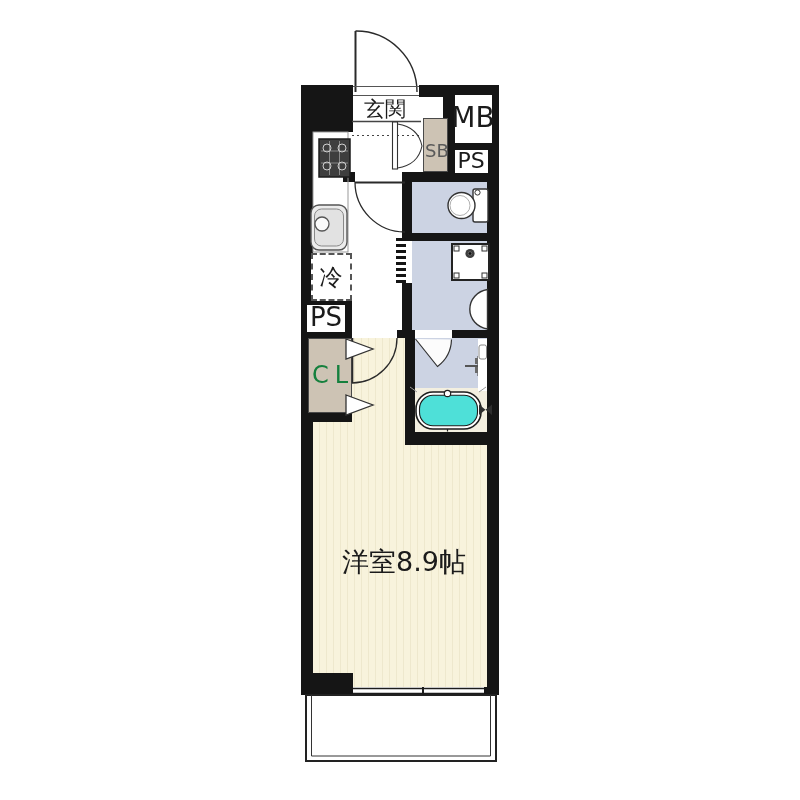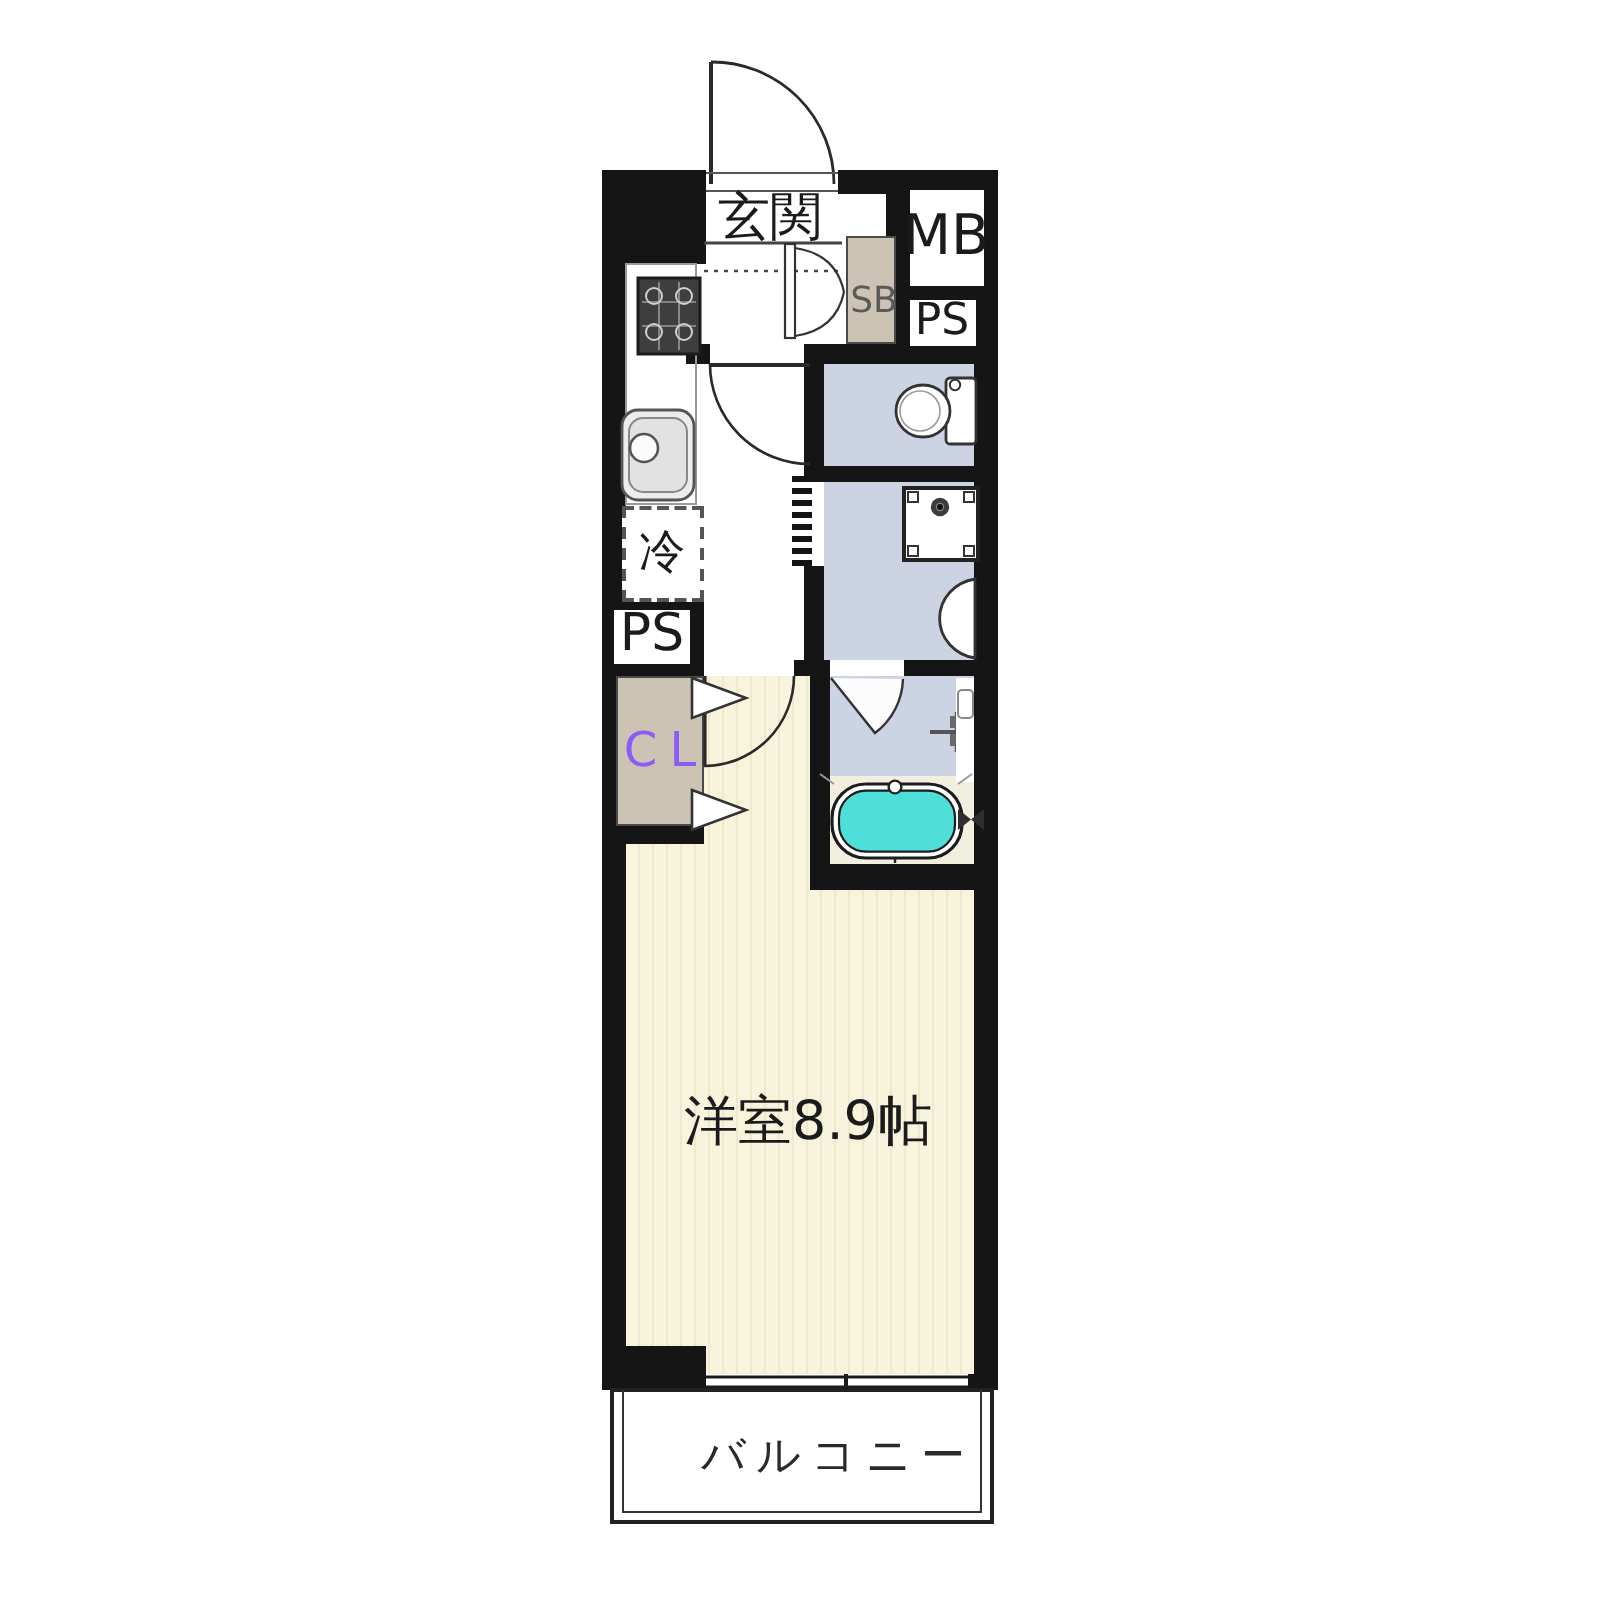--- a/index.html
+++ b/index.html
@@ -9,27 +9,27 @@
   .room-main{position:absolute;background:repeating-linear-gradient(90deg,var(--room) 0 6px,var(--room-stripe) 6px 7px);}
   .wet{position:absolute;background:var(--wet-area);}
   .bathfloor{position:absolute;background:var(--bath-floor);}
   .storage{position:absolute;background:var(--storage);border:1px solid #4a4a4a;box-sizing:border-box;}
   .wbox{position:absolute;background:#fff;}
   .dashedbox{position:absolute;background:#fff;border:2px dashed #555;box-sizing:border-box;}
   .slide{position:absolute;background:repeating-linear-gradient(180deg,#141414 0 3px,#ffffff 3px 6px);}
   .balcony{position:absolute;background:#fff;border:2px solid #222;box-sizing:border-box;}
   .overlay{position:absolute;left:0;top:0;pointer-events:none;}
   .lbl{position:absolute;transform:translate(-50%,-50%);white-space:nowrap;color:#1b1b1b;line-height:1;}
-  .lbl-genkan{font-size:26px;}
+  .lbl-genkan{font-size:21px;}
   .lbl-mb{font-size:28px;text-align:center;}
   .lbl-sb{font-size:18px;color:#5a5a5a;text-align:center;}
   .lbl-ps-upper{font-size:22px;}
   .lbl-rei{font-size:23px;}
   .lbl-ps-lower{font-size:26px;}
-  .lbl-cl{font-size:24px;letter-spacing:6px;color:#8b5cf6;margin-left:3px;}
+  .lbl-cl{font-size:24px;letter-spacing:6px;color:#15803d;margin-left:3px;}
   .lbl-main{font-size:27px;}
   .lbl-balcony{font-size:22px;letter-spacing:5px;color:#2a2a2a;}
 </style>
 </head>
 <body>
 
 <div class="stage">
 
   <div class="room-main" style="left:313px;top:338px;width:174px;height:349px;"></div>
   <div class="wet" style="left:412px;top:182px;width:75px;height:51px;"></div>
@@ -174,15 +174,14 @@
   </svg>
 
   <div class="lbl lbl-genkan" style="left:385px;top:109px;">玄関</div>
   <div class="lbl lbl-mb" style="left:473px;top:118px;">MB</div>
   <div class="lbl lbl-sb" style="left:437px;top:151px;">SB</div>
   <div class="lbl lbl-ps-upper" style="left:471px;top:161px;">PS</div>
   <div class="lbl lbl-rei" style="left:331px;top:277px;">冷</div>
   <div class="lbl lbl-ps-lower" style="left:326px;top:317px;">PS</div>
   <div class="lbl lbl-cl" style="left:330px;top:375px;">CL</div>
   <div class="lbl lbl-main" style="left:404px;top:561px;">洋室8.9帖</div>
-  <div class="lbl lbl-balcony" style="left:419px;top:729px;">バルコニー</div>
 
 </div>
 
 </body></html>

